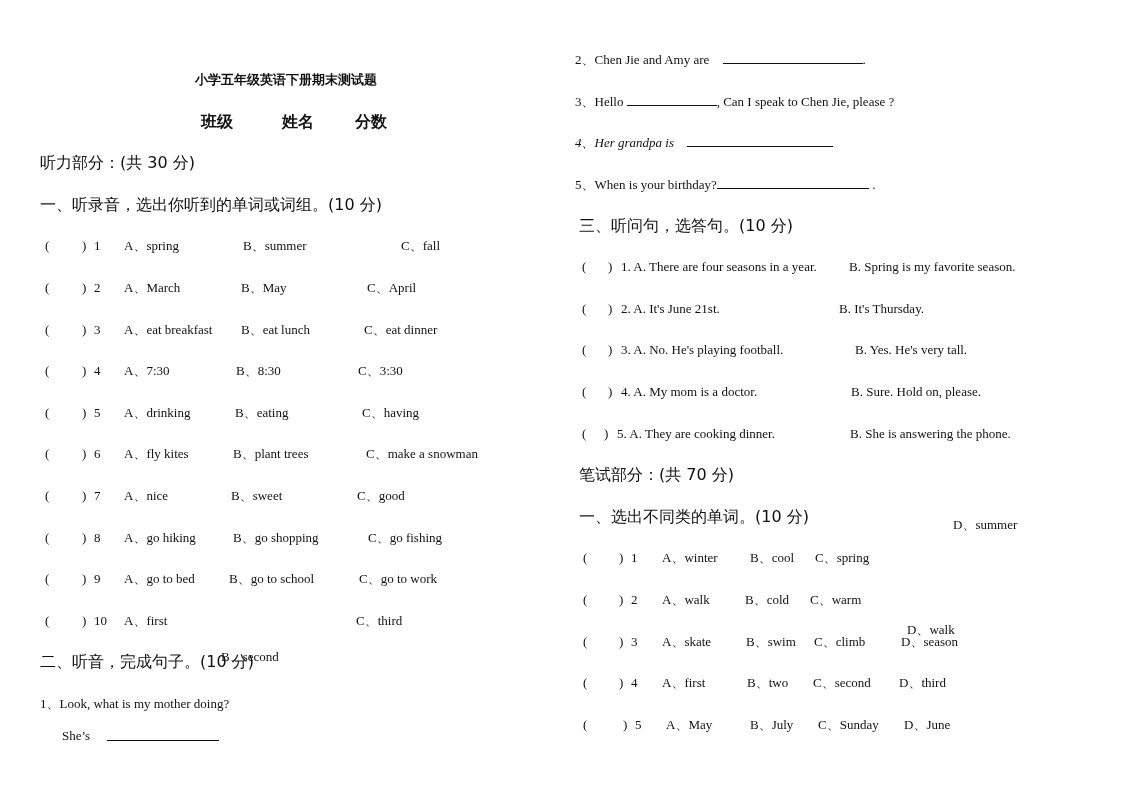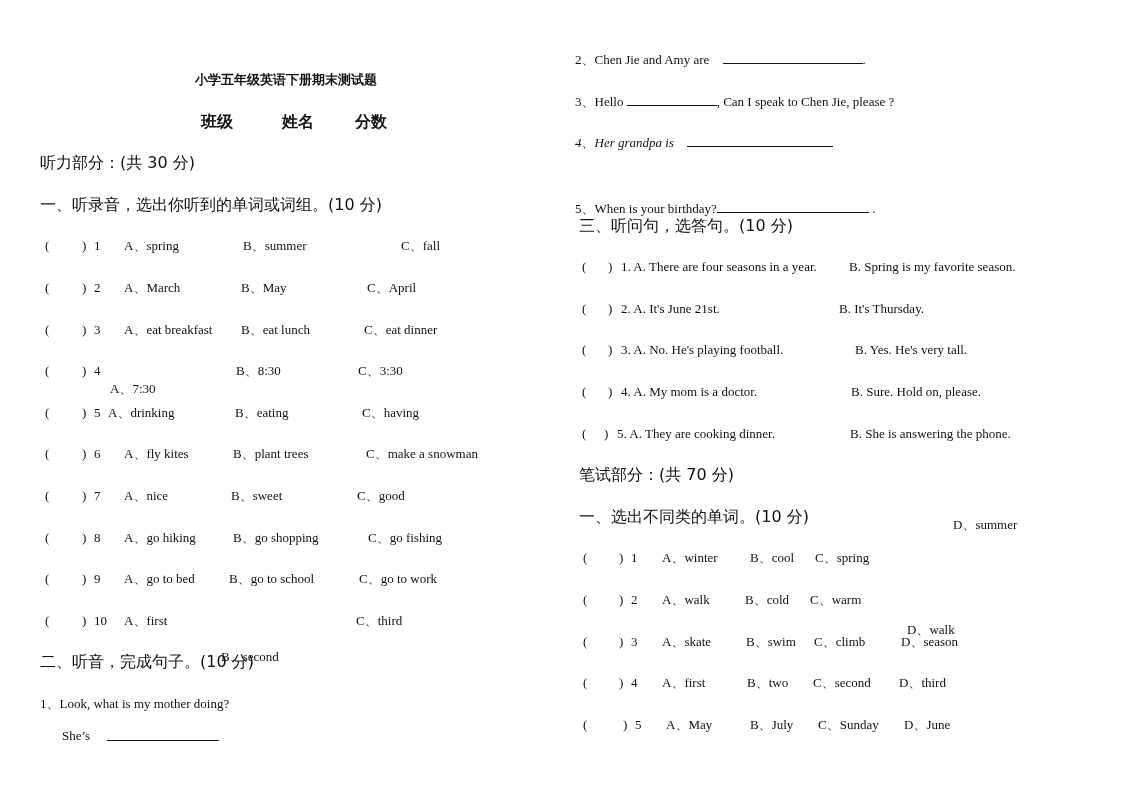--- a/index.html
+++ b/index.html
@@ -42,28 +42,28 @@
   <div class="abs" style="left:45px; top:322px;">(</div>
   <div class="abs" style="left:82px; top:322px;">)</div>
   <div class="abs" style="left:94px; top:322px;">3</div>
   <div class="abs" style="left:124px; top:322px;">A、eat breakfast</div>
   <div class="abs" style="left:241px; top:322px;">B、eat lunch</div>
   <div class="abs" style="left:364px; top:322px;">C、eat dinner</div>
 
   <div class="abs" style="left:45px; top:363px;">(</div>
   <div class="abs" style="left:82px; top:363px;">)</div>
   <div class="abs" style="left:94px; top:363px;">4</div>
-  <div class="abs" style="left:110px; top:363px;margin-top:18px;">A、7:30</div>
+  <div class="abs" style="left:124px; top:363px;">A、7:30</div>
   <div class="abs" style="left:236px; top:363px;">B、8:30</div>
   <div class="abs" style="left:358px; top:363px;">C、3:30</div>
 
   <div class="abs" style="left:45px; top:405px;">(</div>
   <div class="abs" style="left:82px; top:405px;">)</div>
   <div class="abs" style="left:94px; top:405px;">5</div>
-  <div class="abs" style="left:108px; top:405px;">A、drinking</div>
+  <div class="abs" style="left:124px; top:405px;">A、drinking</div>
   <div class="abs" style="left:235px; top:405px;">B、eating</div>
   <div class="abs" style="left:362px; top:405px;">C、having</div>
 
   <div class="abs" style="left:45px; top:446px;">(</div>
   <div class="abs" style="left:82px; top:446px;">)</div>
   <div class="abs" style="left:94px; top:446px;">6</div>
   <div class="abs" style="left:124px; top:446px;">A、fly kites</div>
   <div class="abs" style="left:233px; top:446px;">B、plant trees</div>
   <div class="abs" style="left:366px; top:446px;">C、make a snowman</div>
 
@@ -106,21 +106,21 @@
   <span class="blank" style="width:140px; margin-left:10px;"></span><span>.</span>
 </div>
 <div class="abs" style="left:575px; top:93px;">
   <span>3、Hello</span>
   <span class="blank" style="width:90px;"></span><span>, Can I speak to Chen Jie, please ?</span>
 </div>
 <div class="abs" style="left:575px; top:134px;font-style:italic;">
   <span>4、Her grandpa is</span>
   <span class="blank" style="width:146px; margin-left:10px;"></span>
 </div>
-<div class="abs" style="left:575px; top:176px;margin-top:24px;">
+<div class="abs" style="left:575px; top:176px;">
   <span>5、When is your birthday?</span><span class="blank" style="width:152px;"></span>
   <span>.</span>
 </div>
 
 <div class="abs cjk" style="left:579px; top:218px;">三、听问句，选答句。(10 分)</div>
 
 <div>
   <div class="abs" style="left:582px; top:259px;">(</div>
   <div class="abs" style="left:608px; top:259px;">)</div>
   <div class="abs" style="left:621px; top:259px;">1. A. There are four seasons in a year.</div>

